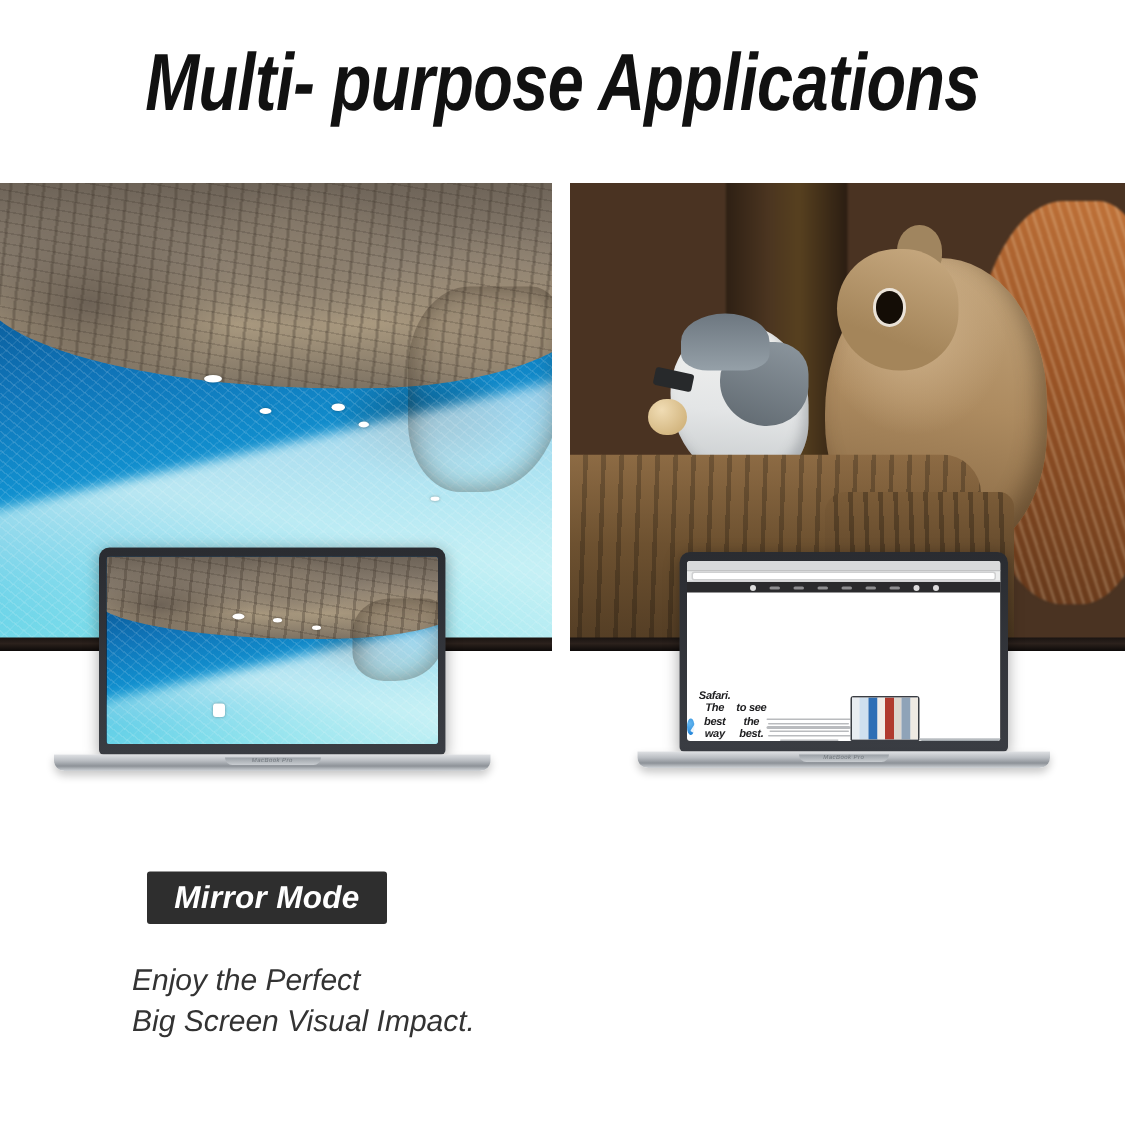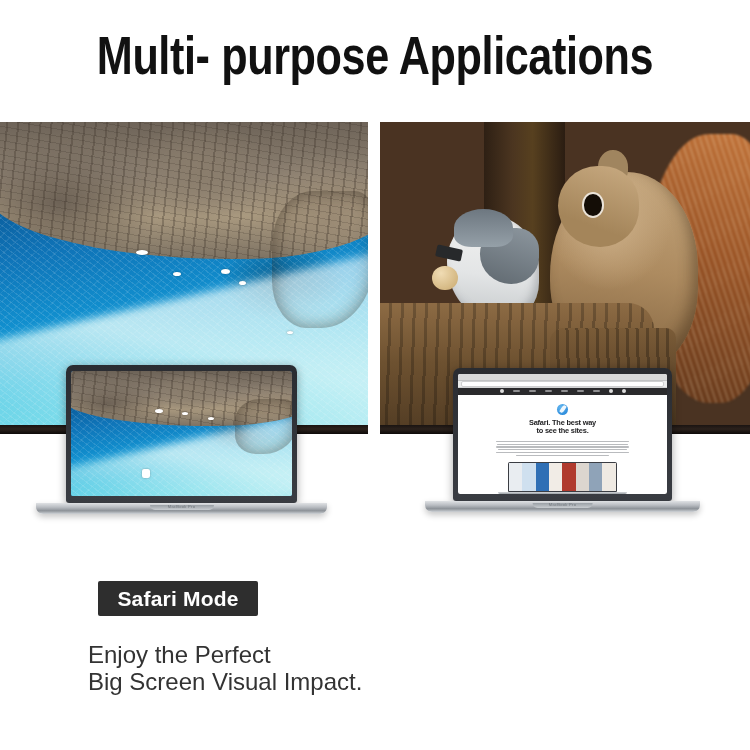--- a/index.html
+++ b/index.html
@@ -1,20 +1,20 @@
 <!DOCTYPE html>
 <html><head>
 <meta charset="utf-8">
 <style>
   html,body{margin:0;padding:0;}
   body{
     width:750px;height:750px;overflow:hidden;background:#ffffff;
     font-family:"Liberation Sans","DejaVu Sans",sans-serif;
   }
-  .page{position:relative;width:750px;height:750px;background:#fff;}
+  .page{position:relative;width:750px;height:750px;background:#fff;font-style:italic;}
 
   
   .headline{
     position:absolute;left:0;top:24px;width:750px;
     text-align:center;color:#111;
     font-size:54px;line-height:62px;font-weight:bold;
     letter-spacing:-0.5px;
     transform:scaleX(0.80);transform-origin:center top;
     white-space:nowrap;
   }
@@ -195,21 +195,21 @@
     height:6px;background:#eceded;display:flex;align-items:center;
     padding:0 3px;gap:2px;border-bottom:1px solid #d3d4d5;
   }
   .safari .urlpill{flex:1;height:4px;background:#fff;border:1px solid #cfd0d1;border-radius:2px;}
   .safari .navstrip{
     height:7px;background:#2a2a2c;display:flex;align-items:center;
     justify-content:center;gap:9px;
   }
   .safari .navitem{width:7px;height:2px;background:#8e8e90;border-radius:1px;}
   .safari .navitem.logo{width:4px;height:4px;background:#ddd;border-radius:50%;}
-  .safari .hero{flex:1;display:flex;flex-direction:column;align-items:center;padding-top:9px;}
+  .safari .hero{flex:1;display:flex;align-items:flex-end;padding-top:9px;}
   .safari .appicon{
     width:11px;height:11px;border-radius:50%;
     background:radial-gradient(circle at 35% 30%,#63b6ef,#1c7fd6);
     margin-bottom:4px;position:relative;
   }
   .safari .appicon:after{
     content:"";position:absolute;left:3.5px;top:1.5px;width:4px;height:8px;
     background:#fff;border-radius:50% 10% 50% 10%;transform:rotate(32deg);opacity:.9;
   }
   .safari .h1{
@@ -237,21 +237,21 @@
   
   .badge{
     position:absolute;background:#2e2e2e;color:#fff;
     font-size:21px;font-weight:bold;letter-spacing:.2px;
     display:flex;align-items:center;justify-content:center;
     height:35px;border-radius:2px;
   }
   .badge-left{left:98px;top:581px;width:160px;}
   .badge-right{left:487px;top:581px;width:149px;}
   .caption{
-    position:absolute;color:#333;font-size:24px;line-height:27px;
+    position:absolute;color:#333;font-size:20px;line-height:27px;
     white-space:pre-line;
   }
   .caption-left{left:88px;top:641px;}
   .caption-right{left:485px;top:641px;}
 </style>
 </head>
 <body>
 
 <div class="page">
 
@@ -339,21 +339,21 @@
               <span class="navitem"></span>
               <span class="navitem"></span>
               <span class="navitem"></span>
               <span class="navitem logo"></span>
               <span class="navitem logo"></span>
             </div>
 
             <div class="hero">
               <div class="appicon"></div>
               <div class="h1">Safari. The best way</div>
-              <div class="h1">to see the sites.</div>
+              <div class="h1">to see the best.</div>
               <div class="para">
                 <i style="width:100%"></i>
                   <i style="width:98%"></i>
                   <i style="width:100%"></i>
                 <i style="width:96%"></i>
                   <i style="width:99%"></i>
                   <i style="width:70%"></i>
               </div>
               <div class="inner-laptop">
                 <div class="inner-screen">
@@ -373,18 +373,18 @@
 
         </div>
       </div>
       <div class="base" style="top:133px;">
         <div class="notch"></div>
         <div class="brand">MacBook Pro</div>
       </div>
     </div>
   </div>
 
-  <div class="badge badge-left">Safari Mode</div>
+  <div class="badge badge-left">Mirror Mode</div>
 
   <div class="caption caption-left">Enjoy the Perfect
 Big Screen Visual Impact.</div>
 
 </div>
 
 </body></html>

